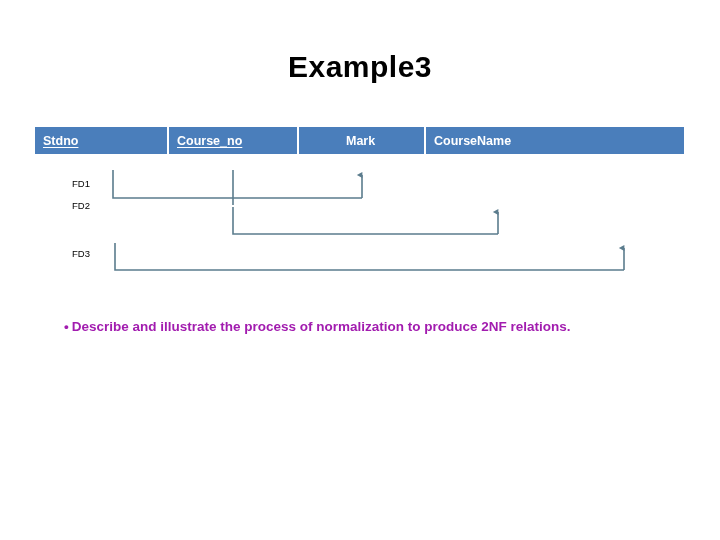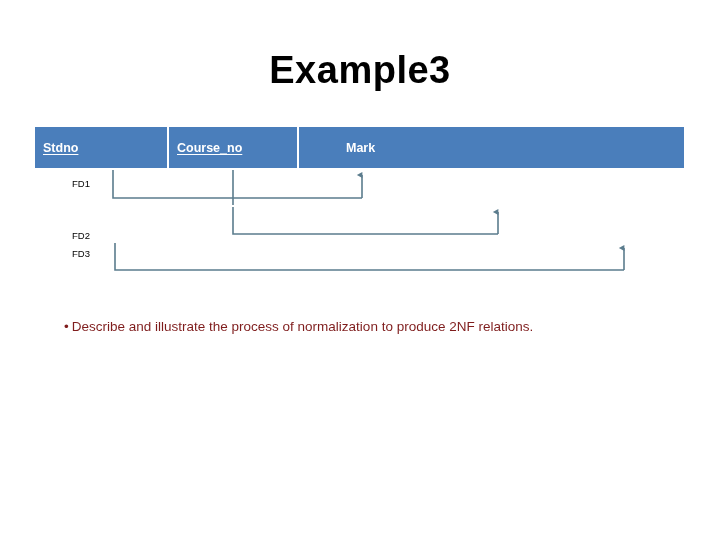--- a/index.html
+++ b/index.html
@@ -24,34 +24,34 @@
     background: #ffffff;
   }
 
   
   #slide-title {
     position: absolute;
     left: 0;
     top: 50px;
     width: 720px;
     text-align: center;
-    font-size: 38px;
+    font-size: 30px;
     font-weight: bold;
     color: #000000;
     letter-spacing: 0.5px;
     line-height: 1.1;
   }
 
   
   #relation-header {
     position: absolute;
     left: 35px;
     top: 127px;
     width: 649px;
-    height: 41px;
+    height: 27px;
     display: flex;
     background: #4a7ebb;
   }
   .header-cell {
     position: relative;
     display: flex;
     align-items: center;
     box-sizing: border-box;
     padding-left: 8px;
     font-size: 12.5px;
@@ -82,40 +82,40 @@
     height: 130px;
   }
   .fd-label {
     position: absolute;
     font-size: 9.5px;
     font-weight: normal;
     color: #000000;
     white-space: nowrap;
   }
   #fd-label-1 { left: 72px; top: 178px; text-align: center; }
-  #fd-label-2 { left: 72px; top: 230px; }
+  #fd-label-2 { left: 72px; top: 200px; }
   #fd-label-3 { left: 72px; top: 248px; }
 
   #fd-svg {
     position: absolute;
     left: 0;
     top: 0;
     width: 720px;
     height: 300px;
   }
 
   
   #body-bullet {
     position: absolute;
     left: 64px;
     top: 318px;
     width: 620px;
     font-size: 13.5px;
-    font-weight: normal;
-    color: #7f1d1d;
+    font-weight: bold;
+    color: #a21caf;
     line-height: 1.3;
     white-space: nowrap;
   }
   #bullet-marker {
     display: inline-block;
     margin-right: 3px;
     font-size: 13.5px;
     vertical-align: baseline;
   }
 </style>
@@ -128,20 +128,23 @@
 
   <div id="relation-header">
     <div class="header-cell hc-0 key">
       <span>Stdno</span>
     </div>
     <div class="header-cell hc-1 key">
       <span>Course_no</span>
     </div>
     <div class="header-cell hc-2">
       <span>Mark</span>
+    </div>
+    <div class="header-cell hc-3">
+      <span>CourseName</span>
     </div>
   </div>
 
   <div id="fd-diagram"></div>
 
   <div class="fd-label" id="fd-label-1">FD1</div>
   <div class="fd-label" id="fd-label-2">FD2</div>
   <div class="fd-label" id="fd-label-3">FD3</div>
 
   <svg id="fd-svg" viewBox="0 0 720 300">

